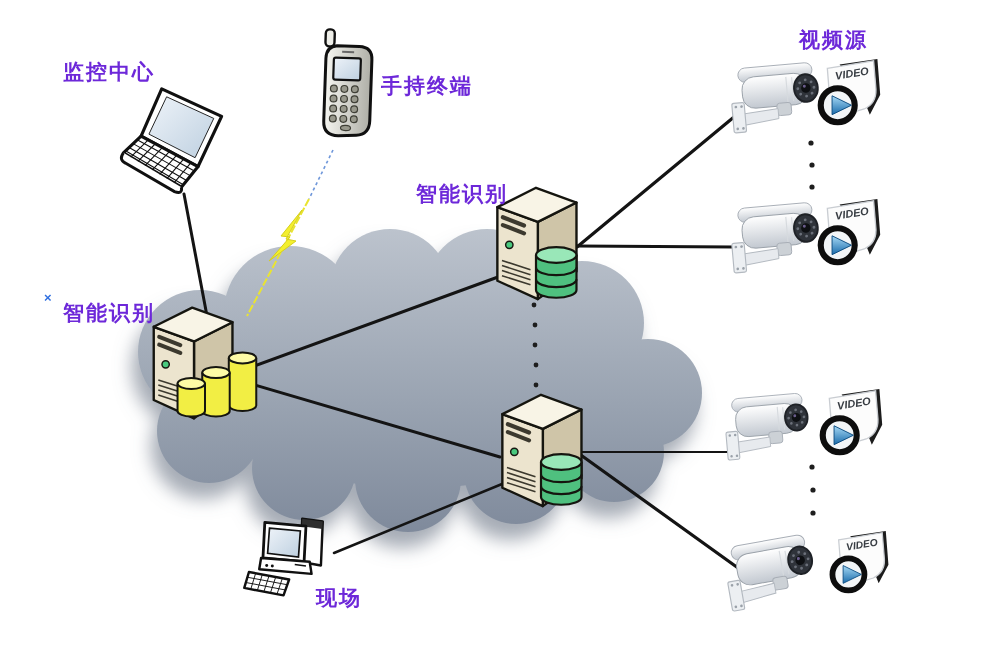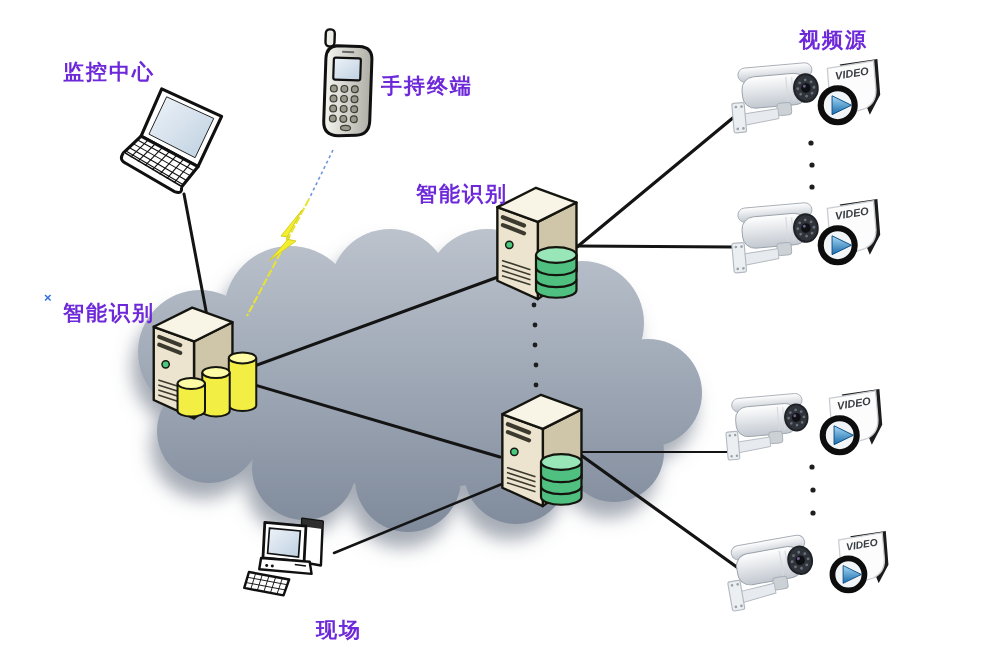--- a/index.html
+++ b/index.html
@@ -373,15 +373,15 @@
       <polygon points="17,42 37.5,52 17,62" fill="url(#playG)" stroke="#0a4a80" stroke-width="1"></polygon>
     </svg>
   </div>
 
   <div class="label" style="left:63px;top:58px;font-family:Liberation Mono, monospace;">监控中心</div>
   <div class="label" style="left:381px;top:72px;">手持终端</div>
   <div class="label" style="left:416px;top:180px;">智能识别</div>
   <div class="marker-x" style="left:44px;top:290px;">×</div>
   <div class="label" style="left:63px;top:299px;">智能识别</div>
   <div class="label" style="left:799px;top:26px;">视频源</div>
-  <div class="label" style="left:316px;top:584px;margin-top:32px;">现场</div>
+  <div class="label" style="left:316px;top:584px;">现场</div>
 
 </div>
 
 </body></html>

